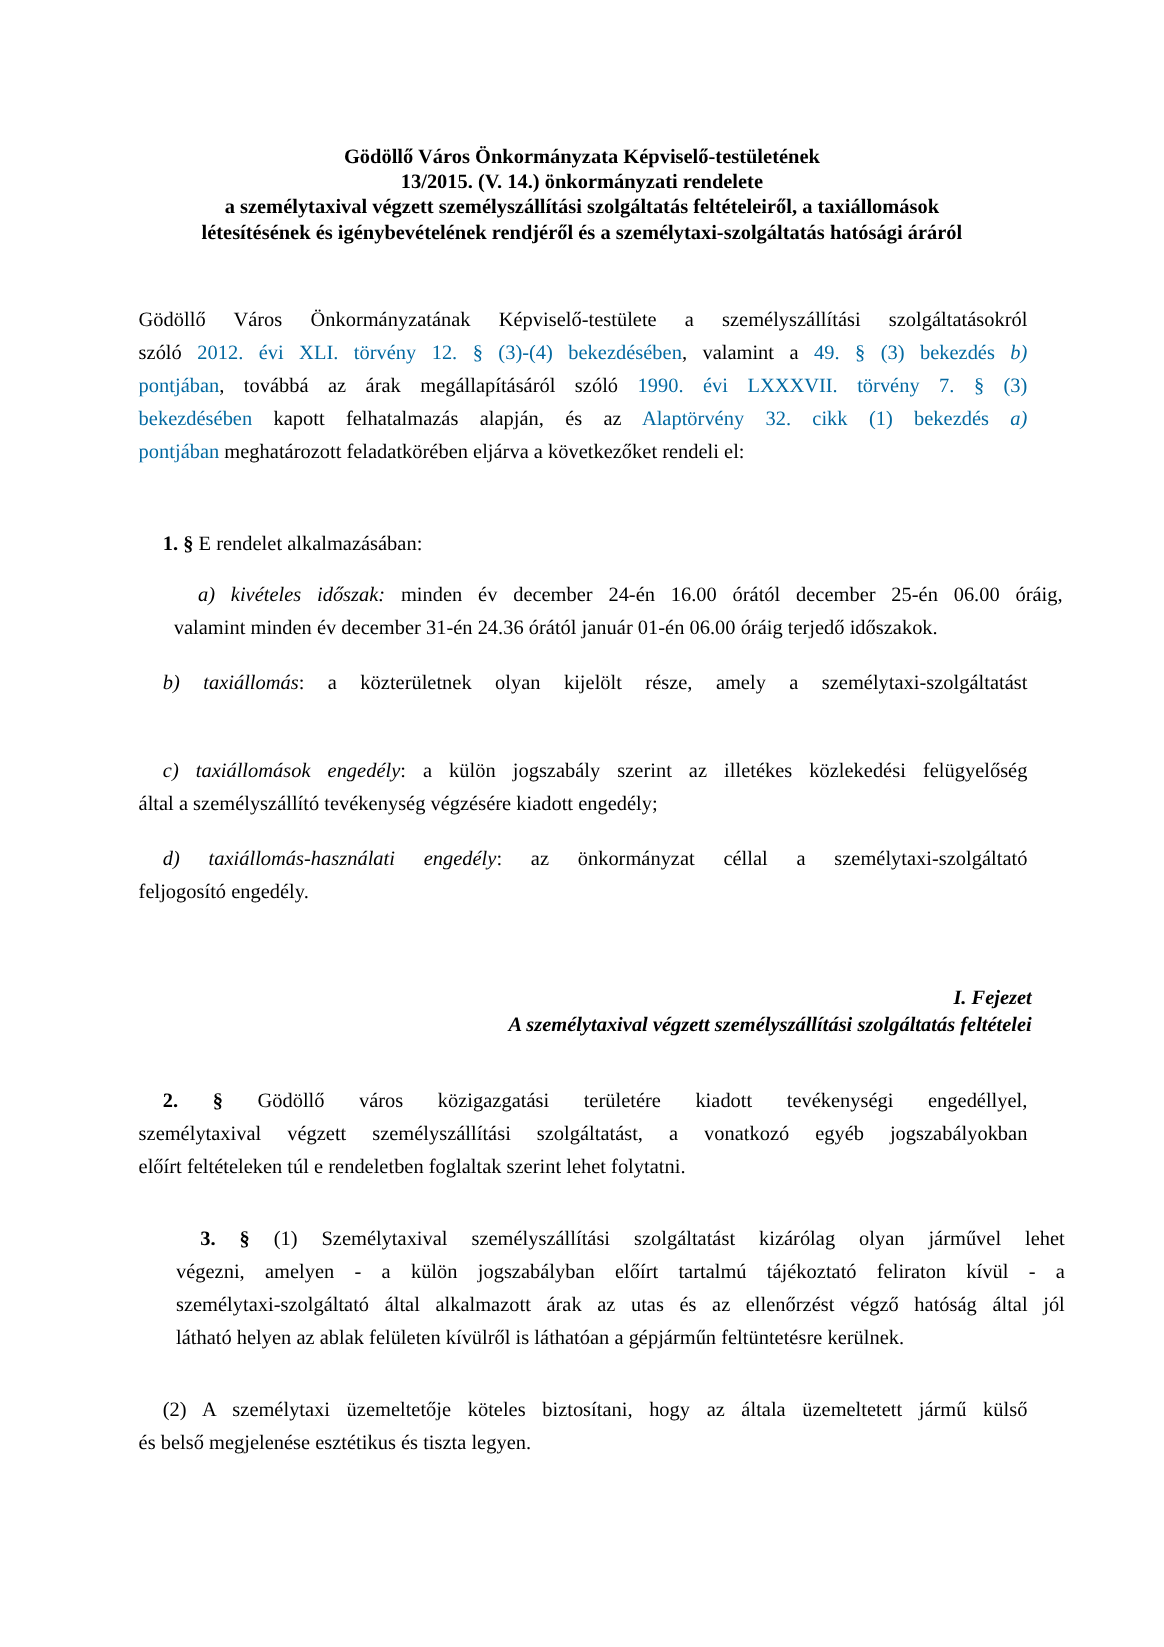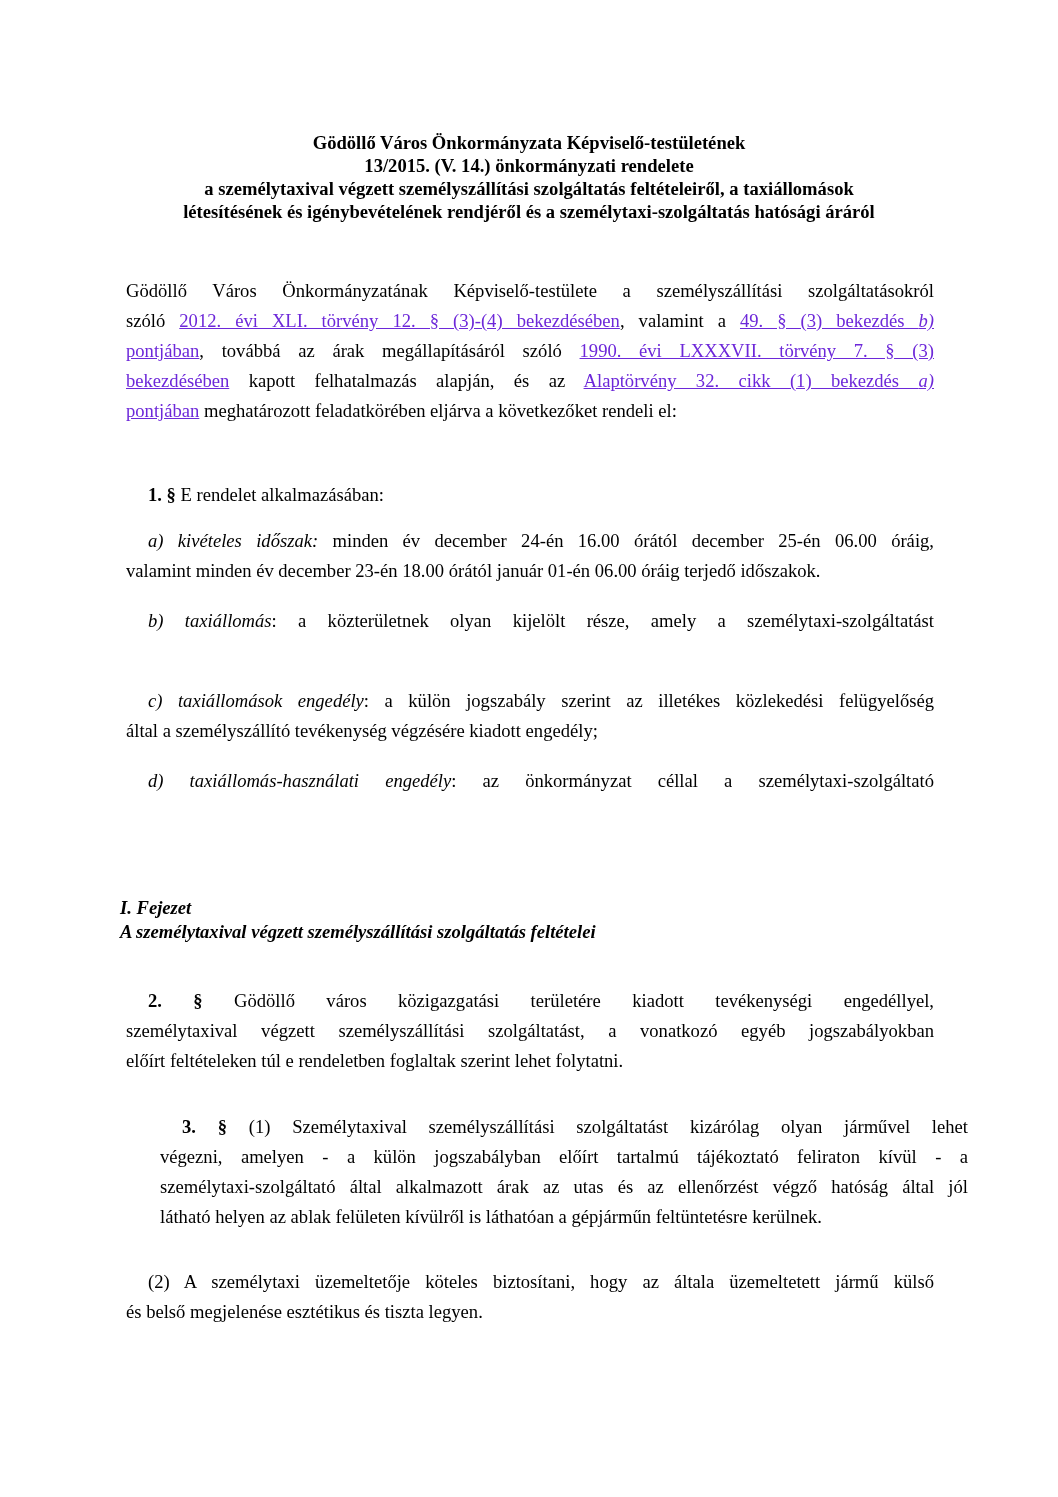--- a/index.html
+++ b/index.html
@@ -14,24 +14,24 @@
     position: absolute; left: 120px; top: 131px; width: 818px;
     text-align: center; font-weight: bold; line-height: 23px; font-size: 18.6px;
   }
   .title-block div { white-space: nowrap; }
   .para {
     position: absolute; left: 126px; width: 808px;
     text-align: justify; line-height: 30px;
   }
   .para .line { display: block; text-align: justify; text-align-last: justify; height: 30px; white-space: nowrap; }
   .para .line.last { text-align-last: left; }
-  a.link { color: #6d28d9; text-decoration: underline; }
+  a.link { color: #0369a1; }
   .indent { padding-left: 22px; }
   .chapter {
-    position: absolute; left: 120px; width: 818px; text-align: left;
+    position: absolute; left: 120px; width: 818px; text-align: right;
     font-weight: bold; font-style: italic; line-height: 24px;
   }
   b { font-weight: bold; }
   i { font-style: italic; }
 </style>
 </head>
 <body>
 
 <div class="page">
 
@@ -47,36 +47,37 @@
     <span class="line"><span>szóló </span><a class="link">2012. évi XLI. törvény 12. § (3)-(4) bekezdésében</a><span>, valamint a </span><a class="link"><span>49. § (3) bekezdés </span><i>b)</i></a></span>
     <span class="line"><a class="link">pontjában</a><span>, továbbá az árak megállapításáról szóló </span><a class="link">1990. évi LXXXVII. törvény 7. § (3)</a></span>
     <span class="line"><a class="link">bekezdésében</a><span> kapott felhatalmazás alapján, és az </span><a class="link"><span>Alaptörvény 32. cikk (1) bekezdés </span><i>a)</i></a></span>
     <span class="line last"><a class="link">pontjában</a><span> meghatározott feladatkörében eljárva a következőket rendeli el:</span></span>
   </div>
 
   <div class="para" style="top:446px;margin-top:34px;">
     <span class="line last indent"><b>1. §</b><span> E rendelet alkalmazásában:</span></span>
   </div>
 
-  <div class="para" style="top:526px;">
+  <div class="para" style="top:526px;margin-left:32px;">
     <span class="line indent"><i>a) kivételes időszak:</i><span> minden év december 24-én 16.00 órától december 25-én 06.00 óráig,</span></span>
-    <span class="line last">valamint minden év december 23-én 18.00 órától január 01-én 06.00 óráig terjedő időszakok.</span>
+    <span class="line last">valamint minden év december 31-én 24.36 órától január 01-én 06.00 óráig terjedő időszakok.</span>
   </div>
 
   <div class="para" style="top:606px;">
     <span class="line indent"><i>b) taxiállomás</i><span>: a közterületnek olyan kijelölt része, amely a személytaxi-szolgáltatást</span></span>
   </div>
 
   <div class="para" style="top:686px;">
     <span class="line indent"><i>c) taxiállomások engedély</i><span>: a külön jogszabály szerint az illetékes közlekedési felügyelőség</span></span>
     <span class="line last">által a személyszállító tevékenység végzésére kiadott engedély;</span>
   </div>
 
   <div class="para" style="top:766px;">
     <span class="line indent"><i>d) taxiállomás-használati engedély</i><span>: az önkormányzat céllal a személytaxi-szolgáltató</span></span>
+    <span class="line last">feljogosító engedély.</span>
   </div>
 
   <div class="chapter" style="top:896px;">
     <div>I. Fejezet</div>
     <div>A személytaxival végzett személyszállítási szolgáltatás feltételei</div>
   </div>
 
   <div class="para" style="top:986px;">
     <span class="line indent"><b>2. §</b><span> Gödöllő város közigazgatási területére kiadott tevékenységi engedéllyel,</span></span>
     <span class="line">személytaxival végzett személyszállítási szolgáltatást, a vonatkozó egyéb jogszabályokban</span>

